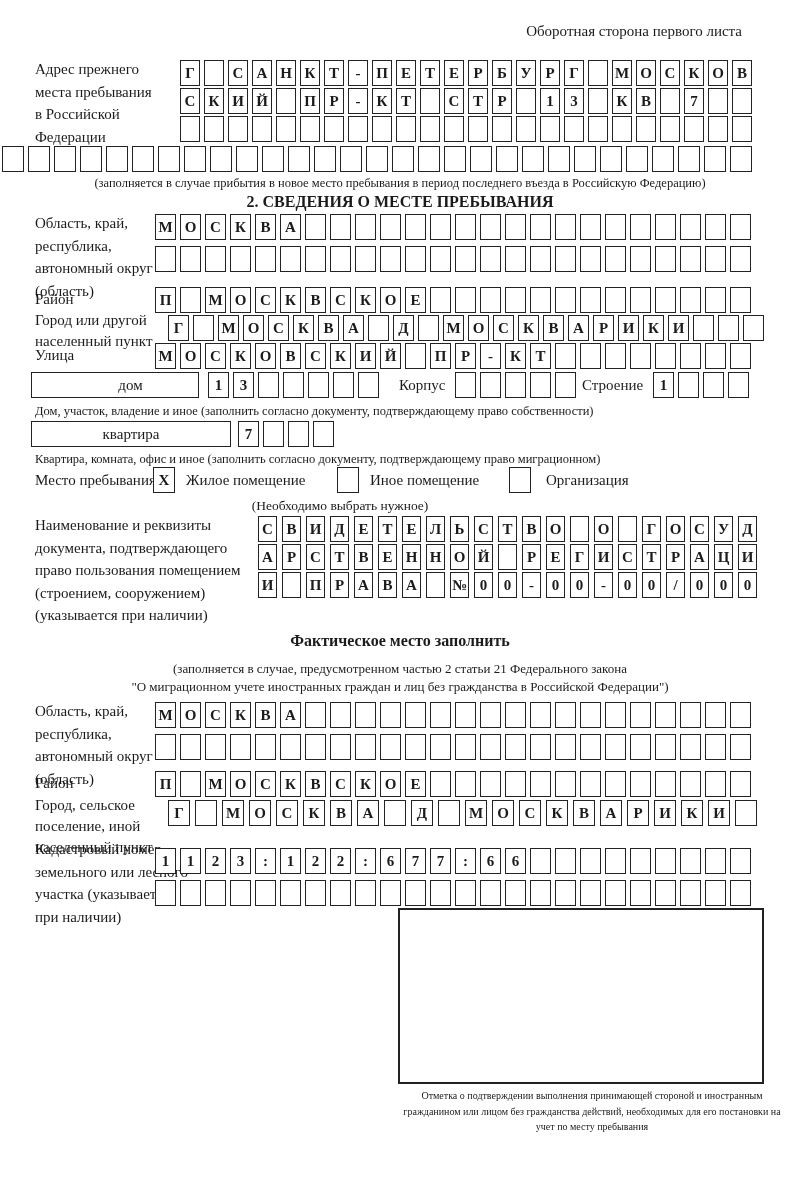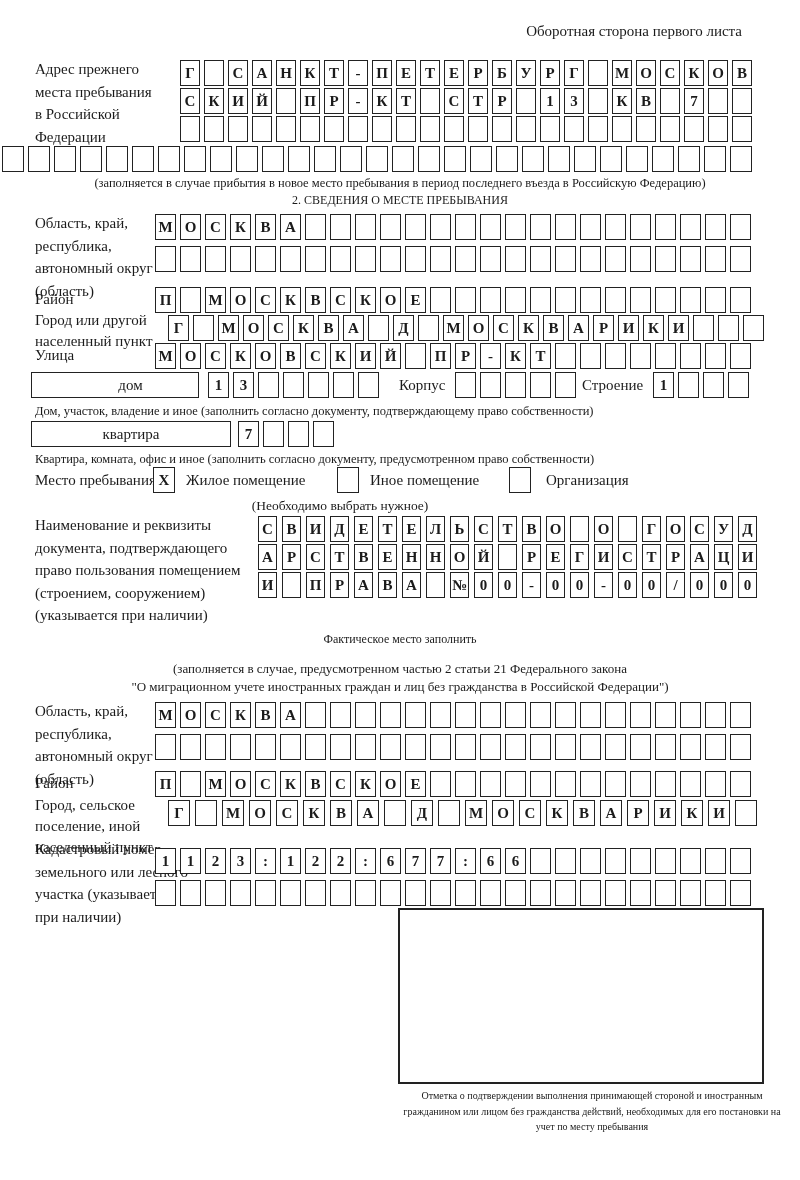--- a/index.html
+++ b/index.html
@@ -10,21 +10,21 @@
   .cell{width:21px;height:26px;border:1.5px solid #222;box-sizing:border-box;
         display:flex;align-items:center;justify-content:center;
         font-size:15px;font-weight:bold;background:#fff;flex:0 0 auto;}
   .row-top .cell{width:20px;}
   .row-full .cell{width:22px;}
   .row-sm{gap:5px;} .row-sm .cell{width:19px;}
   .row-wide{gap:5px;} .row-wide .cell{width:22px;}
   .lbl{font-size:15px;line-height:1.5;}
   .cap{font-size:12.5px;line-height:1.45;}
   .center{text-align:center;}
-  .boldhead{font-weight:normal;font-size:12px;}
+  .boldhead{font-weight:bold;font-size:16px;}
   .labelbox{border:1.5px solid #222;height:26px;box-sizing:border-box;
             display:flex;align-items:center;justify-content:center;font-size:15px;}
   .cb{width:22px;}
   .stamp{border:2px solid #222;background:#fff;}
 </style>
 </head>
 <body>
 
 <div class="abs lbl" style="top:20px;right:58px;">Оборотная сторона первого листа</div>
 
@@ -307,21 +307,21 @@
   </div>
 <div class="abs cap" style="left:35px;top:402px;width:740px;">Дом, участок, владение и иное (заполнить согласно документу, подтверждающему право собственности)</div>
 
 <div class="abs labelbox" style="left:31px;top:421px;width:200px;">квартира</div>
 <div class="abs cellrow" style="left:238px;top:421px;">
     <span class="cell">7</span>
     <span class="cell"></span>
     <span class="cell"></span>
     <span class="cell"></span>
   </div>
-<div class="abs cap" style="left:35px;top:450px;width:740px;">Квартира, комната, офис и иное (заполнить согласно документу, предусмотренном право собственности)</div>
+<div class="abs cap" style="left:35px;top:450px;width:740px;">Квартира, комната, офис и иное (заполнить согласно документу, подтверждающему право миграционном)</div>
 
 <div class="abs lbl" style="left:35px;top:469px;">Место пребывания:</div>
 <div class="abs cell cb" style="left:153px;top:467px;">X</div>
 <div class="abs lbl" style="left:186px;top:469px;">Жилое помещение</div>
 <div class="abs cell cb" style="left:337px;top:467px;"></div>
 <div class="abs lbl" style="left:370px;top:469px;">Иное помещение</div>
 <div class="abs cell cb" style="left:509px;top:467px;"></div>
 <div class="abs lbl" style="left:546px;top:469px;">Организация</div>
 <div class="abs cap center" style="left:0;top:496px;width:680px;font-size:13.5px;">(Необходимо выбрать нужное)</div>
 

